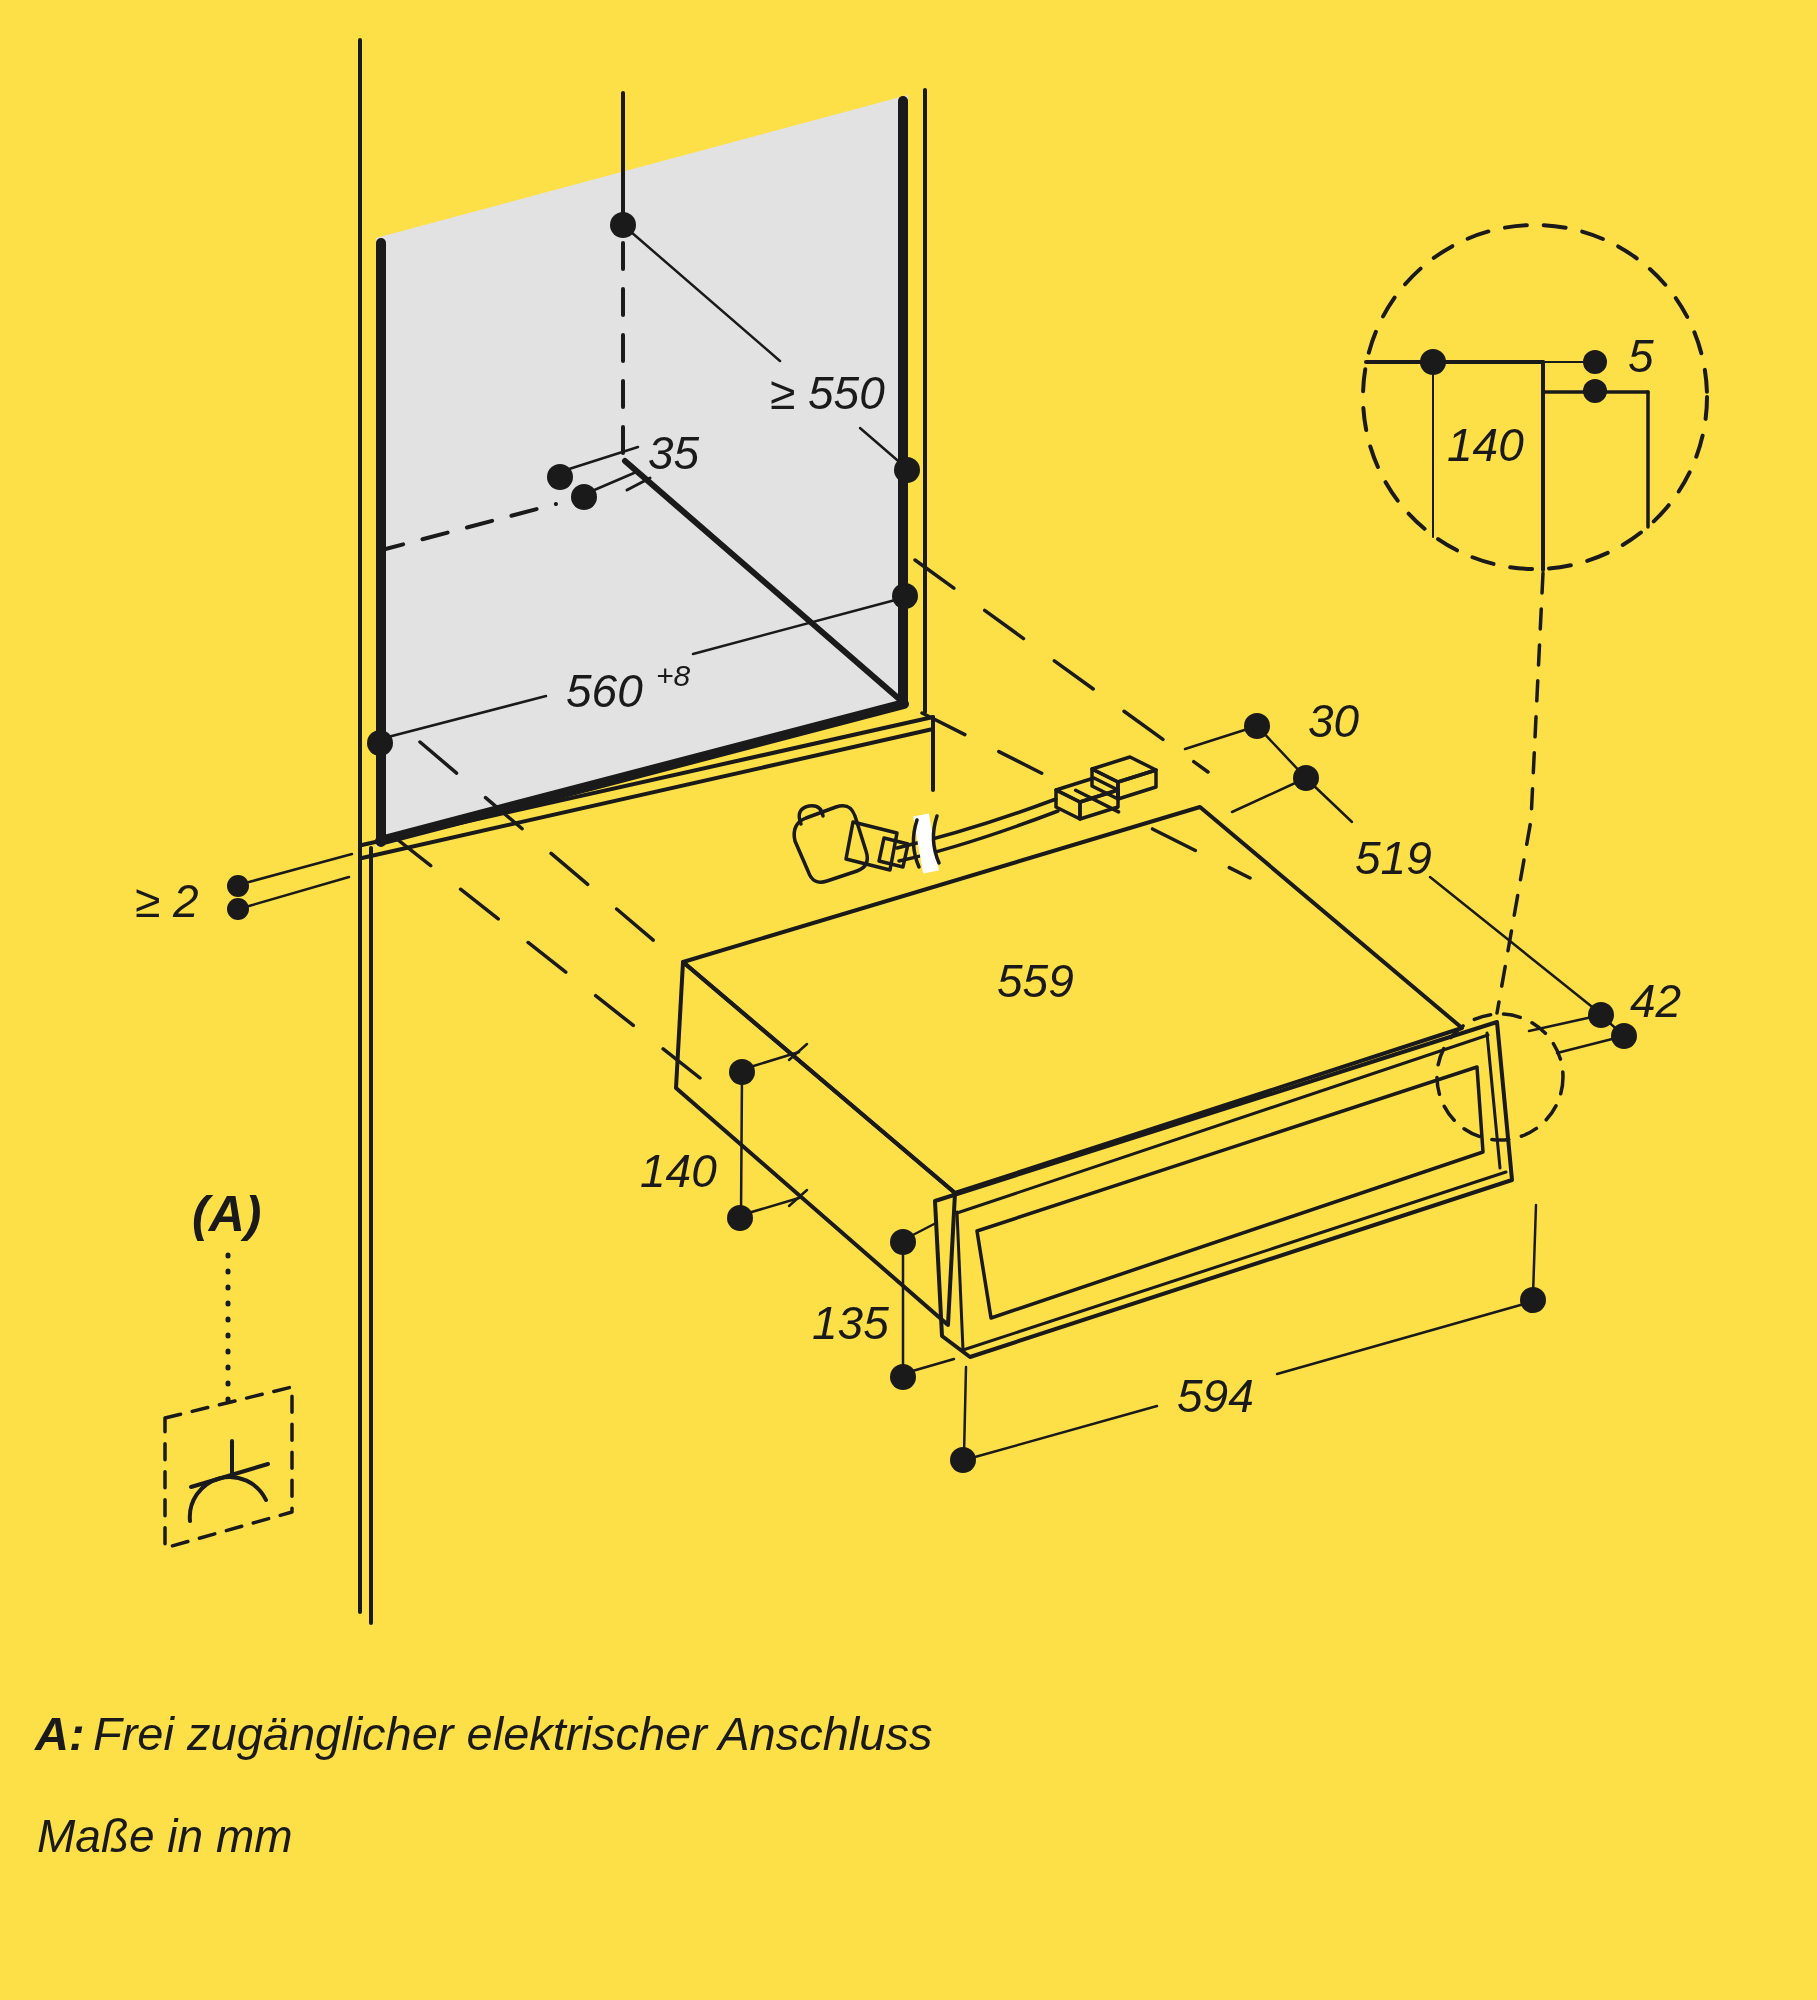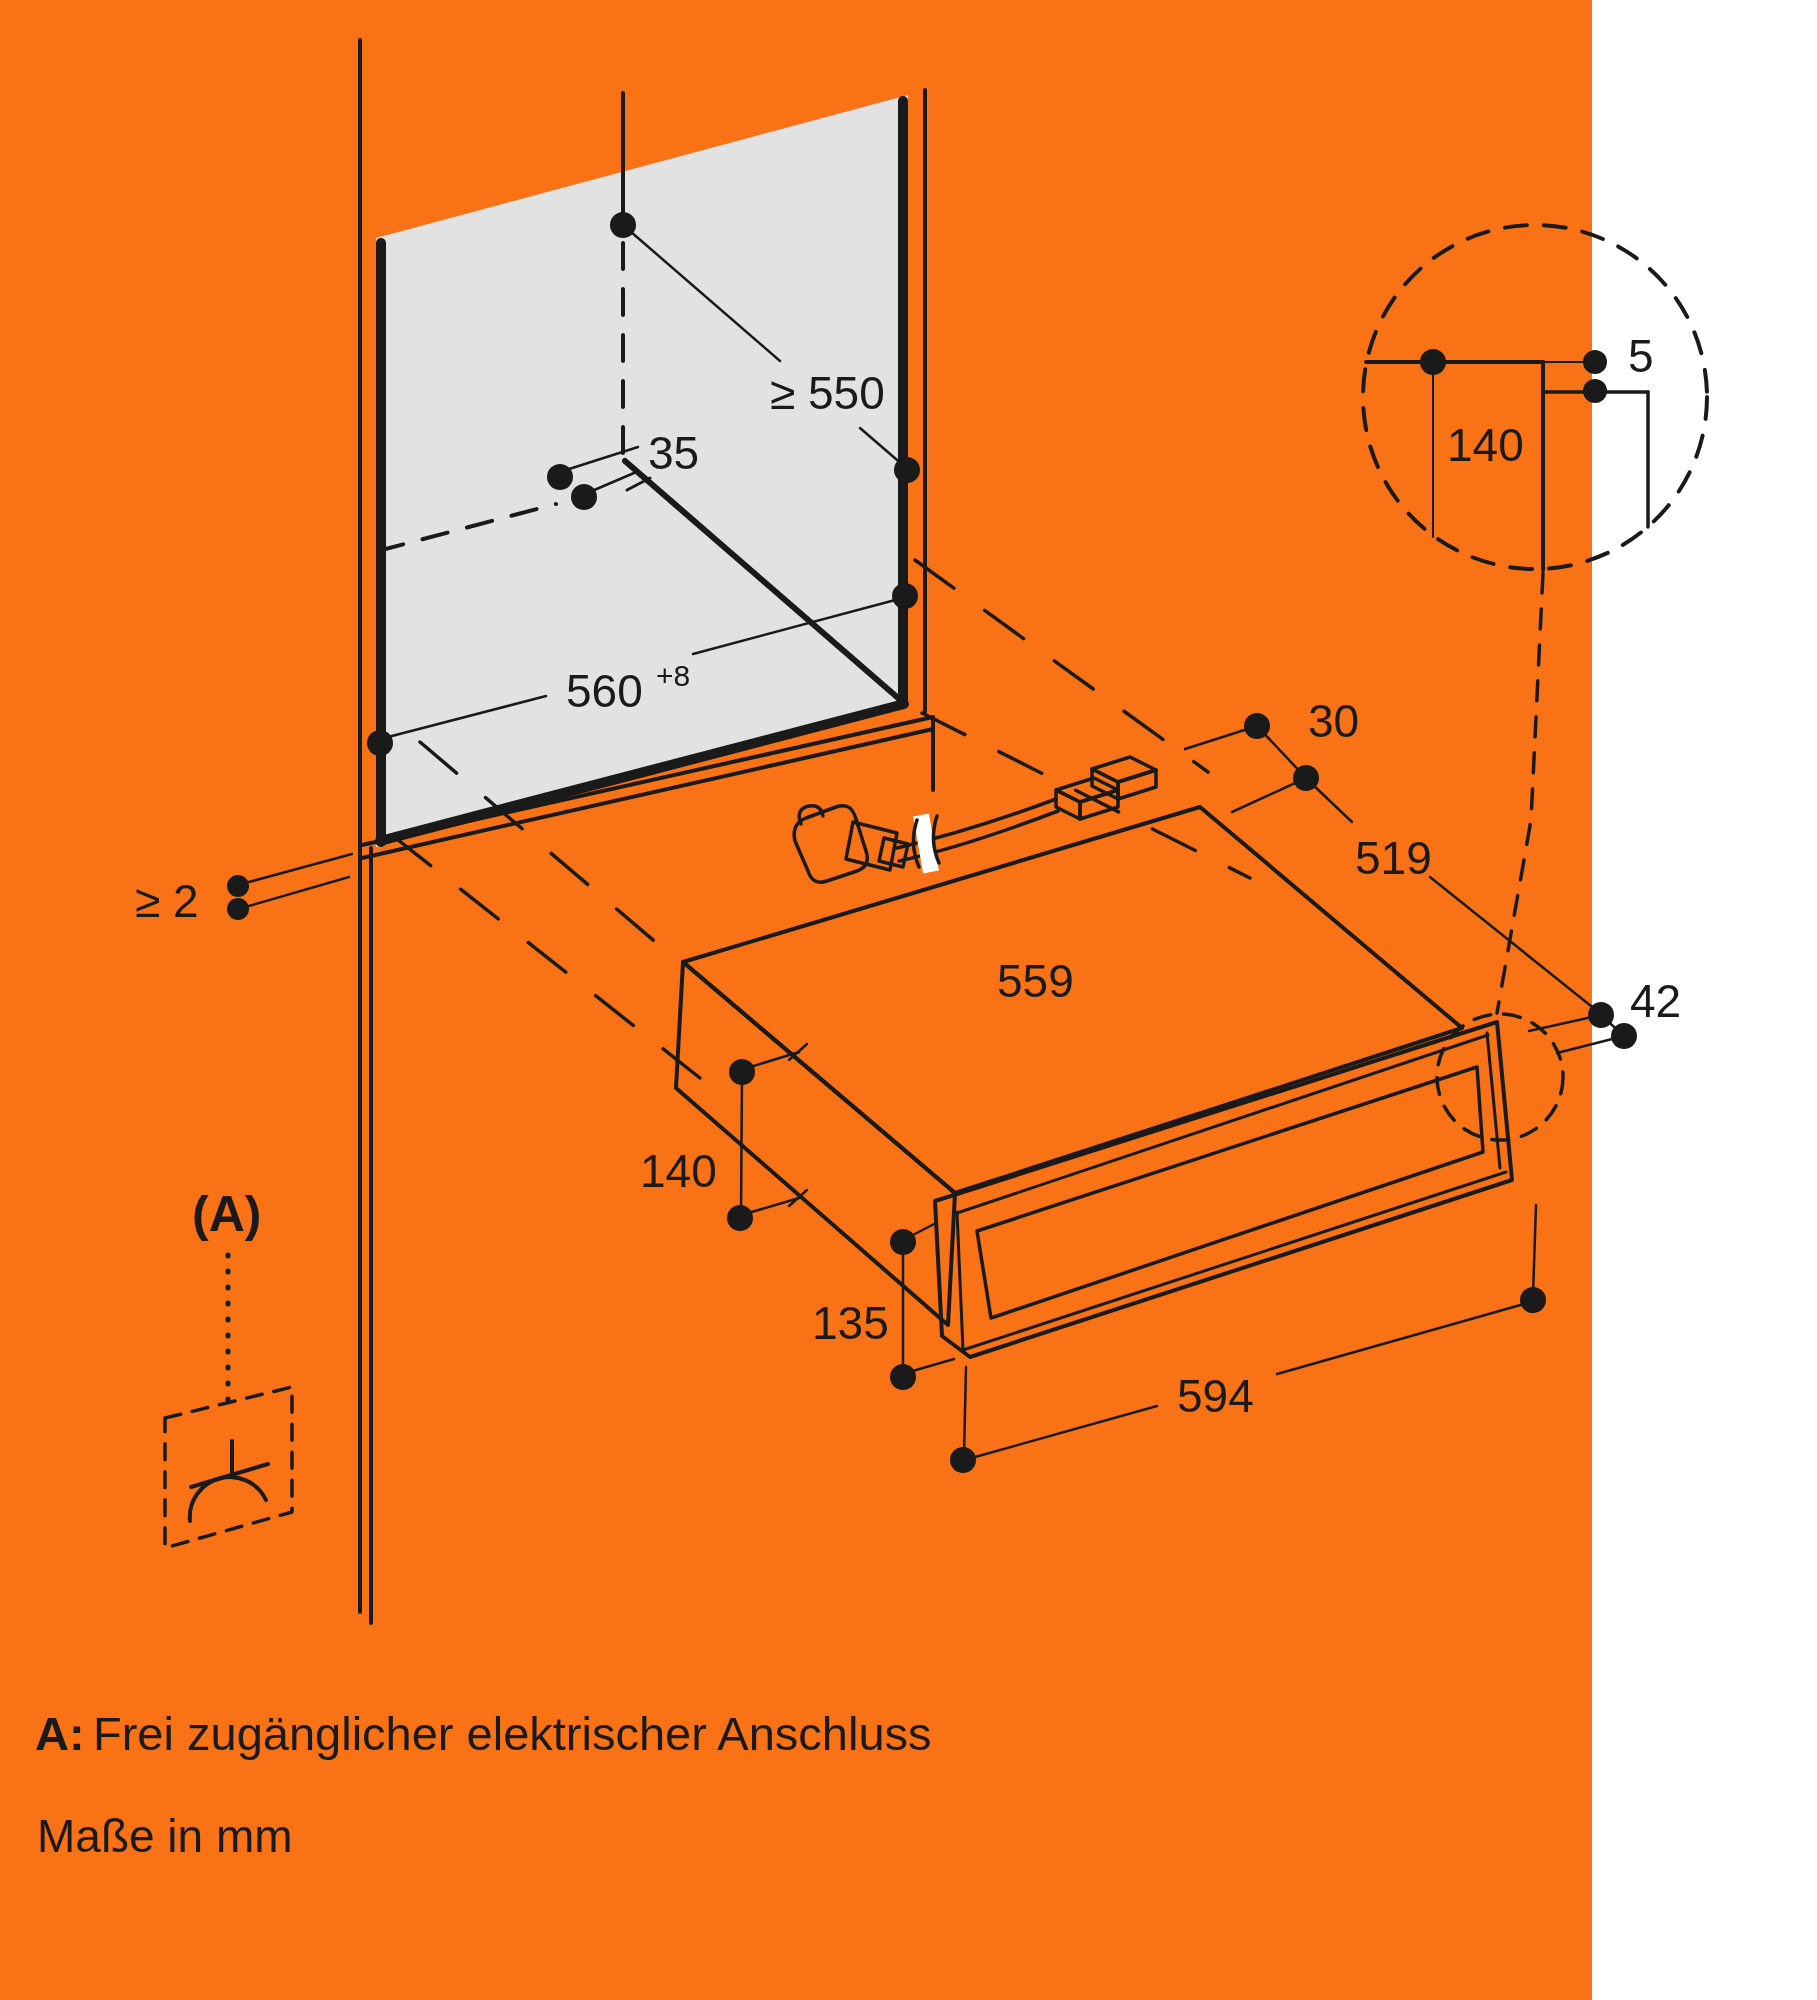--- a/index.html
+++ b/index.html
@@ -1,16 +1,16 @@
 <!DOCTYPE html>
 <html style="--line: #1a1a1a; --panel-fill: #e2e2e2; --panel-edge: #9c9c9c; --face-top: #f6f6f6; --face-side: #eeeeee;"><head>
 <meta charset="utf-8">
 <style>
   html,body{margin:0;padding:0;background:#ffffff;}
-  .page{width:1592px;height:2000px;position:relative;background:#f97316;}
+  .page{width:1817px;height:2000px;position:relative;background:#fde047;font-style:italic;}
   svg{display:block;}
   .ln{stroke:var(--line,#1a1a1a);fill:none;stroke-linecap:round;stroke-linejoin:round;}
   .dot{fill:var(--line,#1a1a1a);stroke:none;}
   text{font-family:"Liberation Sans",sans-serif;fill:var(--line,#1a1a1a);}
   .dim{font-size:46px;}
   .sup{font-size:30px;}
   .marker{font-size:50px;font-weight:bold;}
   .note{font-size:47px;}
   .b{font-weight:bold;}
   .units{font-size:46px;}

